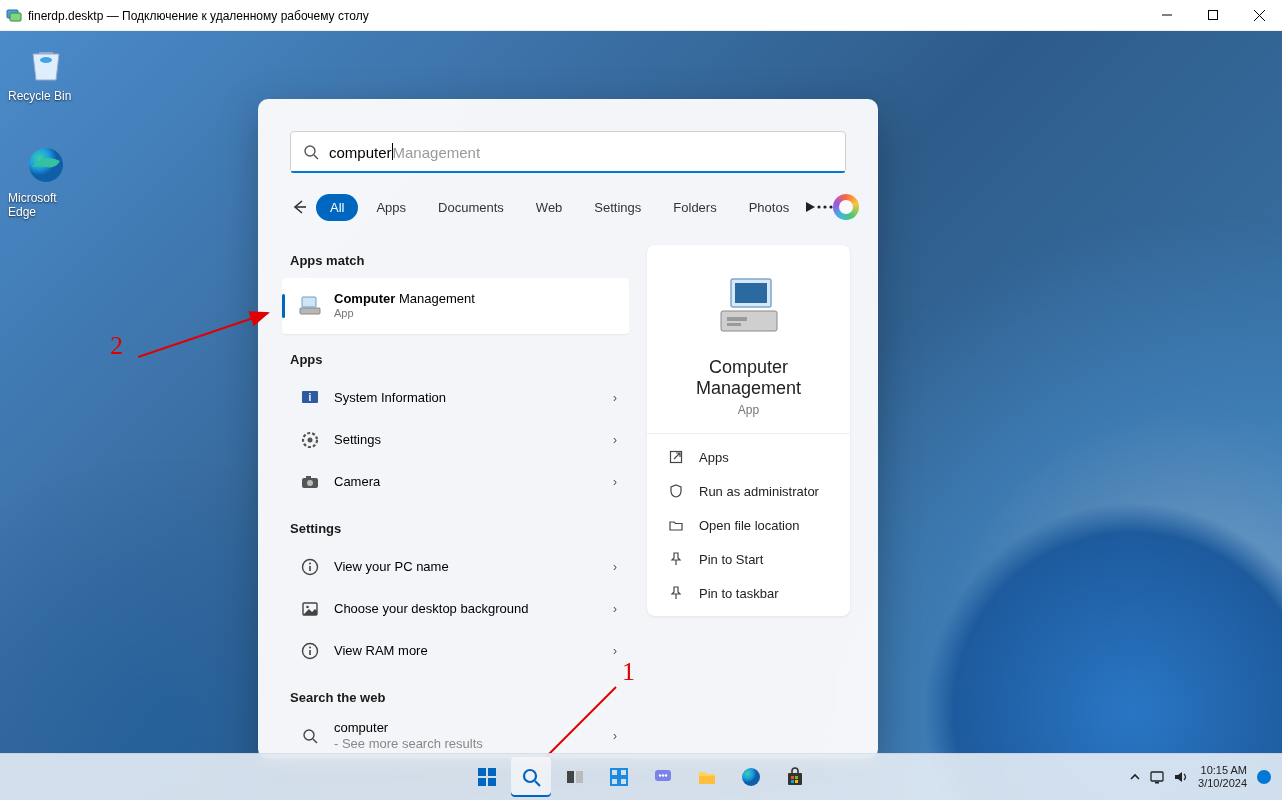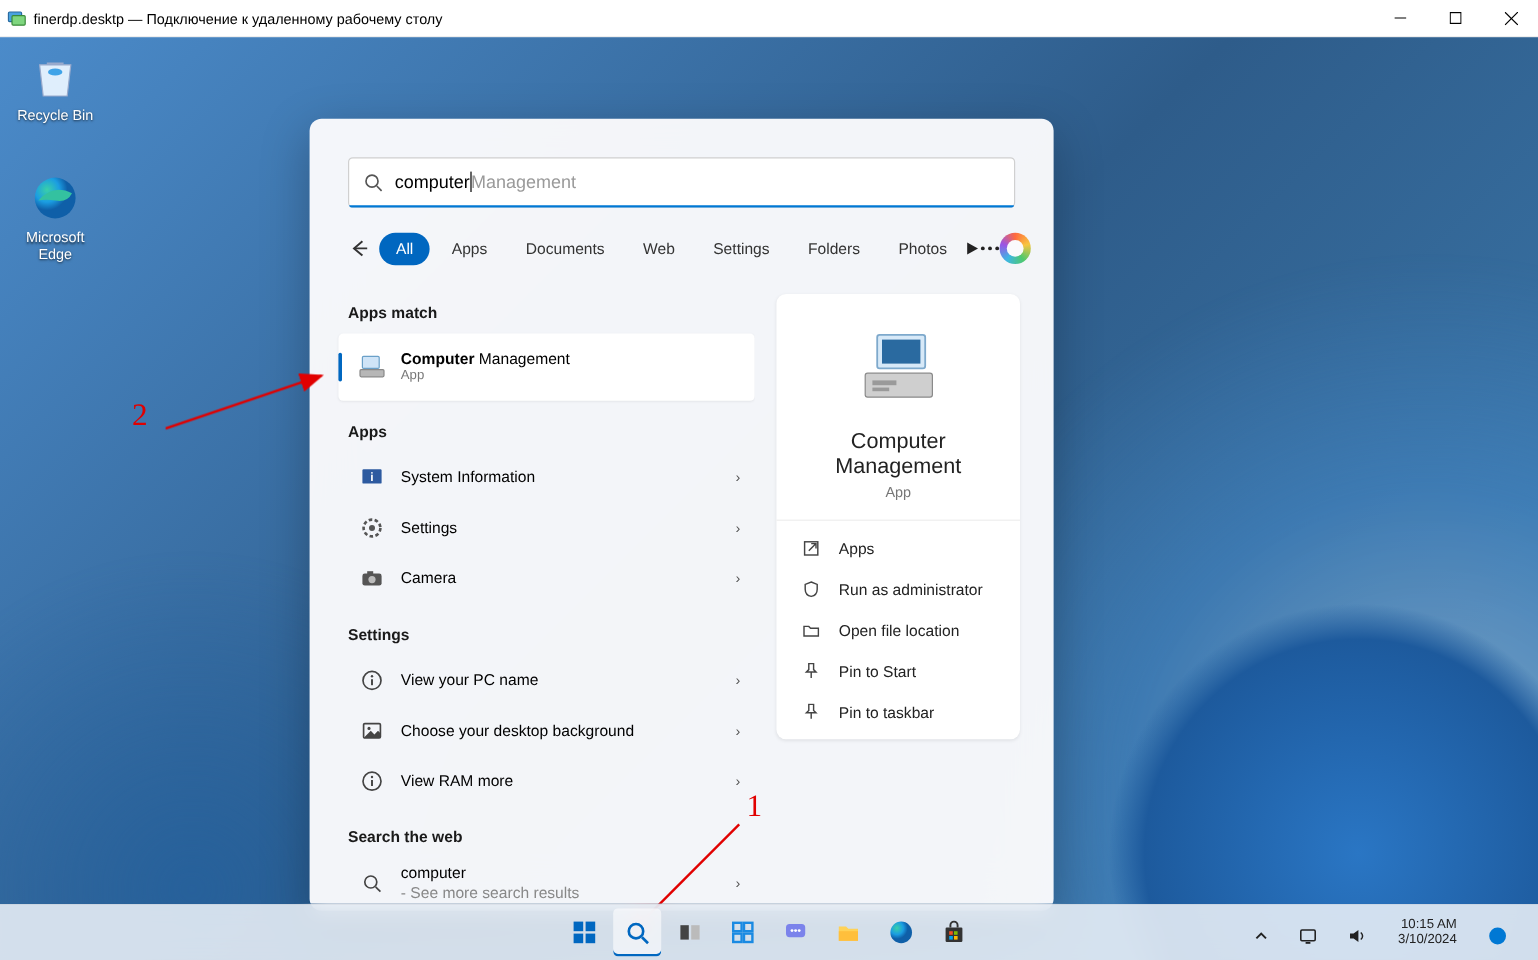--- a/index.html
+++ b/index.html
@@ -9,21 +9,21 @@
 .host-title{font-size:12px}
 .host-controls{display:flex}
 .host-controls div{width:46px;height:30px;display:flex;align-items:center;justify-content:center;font-family:Arial}
 
 .rdp-content{flex:1;position:relative;background:linear-gradient(135deg,#4b8bca 0%,#2e5c8a 50%,#3f7fb3 100%);overflow:hidden}
 .bloom{position:absolute;border-radius:50%;background:radial-gradient(circle,rgba(255,255,255,.35),rgba(73,143,210,.4) 40%,transparent 70%);filter:blur(6px)}
 .bloom1{width:900px;height:900px;right:-360px;top:180px}
 .bloom2{width:560px;height:560px;left:-120px;top:430px;background:radial-gradient(circle,rgba(34,96,158,.7),transparent 70%)}
 .bloom3{position:absolute;right:-60px;top:470px;width:420px;height:420px;border-radius:50%;background:radial-gradient(circle,#2a76c4 0%,#1d5a9d 60%,transparent 70%)}
 
-.desktop-icon{position:absolute;width:76px;text-align:center;color:#fff;font-size:12px;text-shadow:0 1px 2px rgba(0,0,0,.7)}
+.desktop-icon{position:absolute;width:76px;color:#fff;font-size:12px;text-shadow:0 1px 2px rgba(0,0,0,.7)}
 .desktop-icon .glyph{width:44px;height:44px;margin:0 auto 4px;display:flex;align-items:center;justify-content:center}
 
 
 .search-panel{position:absolute;left:258px;top:68px;width:620px;height:660px;background:rgba(250,250,252,.97);border-radius:10px;box-shadow:0 12px 40px rgba(0,0,0,.25);backdrop-filter:blur(20px);display:flex;flex-direction:column}
 .search-bar{margin:32px 32px 0;height:40px;background:#fff;border:1px solid #d0d0d0;border-radius:4px;display:flex;align-items:center;padding:0 12px;position:relative}
 .search-bar .underline{position:absolute;left:0;right:0;bottom:-1px;height:2px;background:#0078d4;border-radius:0 0 4px 4px}
 .search-input-wrapper{flex:1;display:flex;align-items:center;position:relative;font-size:15px}
 .search-typed{color:#000}
 .search-ghost{color:#9a9a9a}
 .search-cursor{display:inline-block;width:1px;height:17px;background:#000;vertical-align:middle;margin:0 0 2px 0}
@@ -55,21 +55,21 @@
 .detail-title{text-align:center;font-size:18px;color:#222}
 .detail-sub{text-align:center;font-size:12px;color:#777;margin-top:4px;margin-bottom:16px}
 .divider{height:1px;background:#eee;margin:12px -20px 6px}
 .action{display:flex;align-items:center;height:34px;font-size:13px;color:#222}
 .action .aic{width:18px;height:18px;margin-right:14px;display:flex;align-items:center;justify-content:center;color:#444}
 
 .taskbar{position:absolute;left:0;right:0;bottom:0;height:46px;background:rgba(234,240,247,.88);backdrop-filter:blur(8px);border-top:1px solid rgba(0,0,0,.06);display:flex;align-items:center}
 .tb-center{position:absolute;left:50%;transform:translateX(-50%);display:flex;gap:4px}
 .tb-item{width:40px;height:40px;display:flex;align-items:center;justify-content:center;border-radius:4px}
 .tb-item.active{background:rgba(255,255,255,.6);box-shadow: inset 0 -2px 0 #0067c0}
-.tb-right{position:absolute;right:24px;display:flex;align-items:flex-end;gap:20px;color:#222}
+.tb-right{position:absolute;right:8px;display:flex;align-items:center;gap:3px;color:#222}
 .tb-right .clock{text-align:right;font-size:11px;line-height:1.2;margin:0 4px}
 .tb-right .tray-ic{width:20px;height:20px;display:flex;align-items:center;justify-content:center}
 
 .annot{position:absolute;pointer-events:none}
 .annot-num{color:#e10000;font-size:26px;font-family:'Times New Roman',serif}
 svg{display:block}
 </style>
 </head>
 <body>
 

